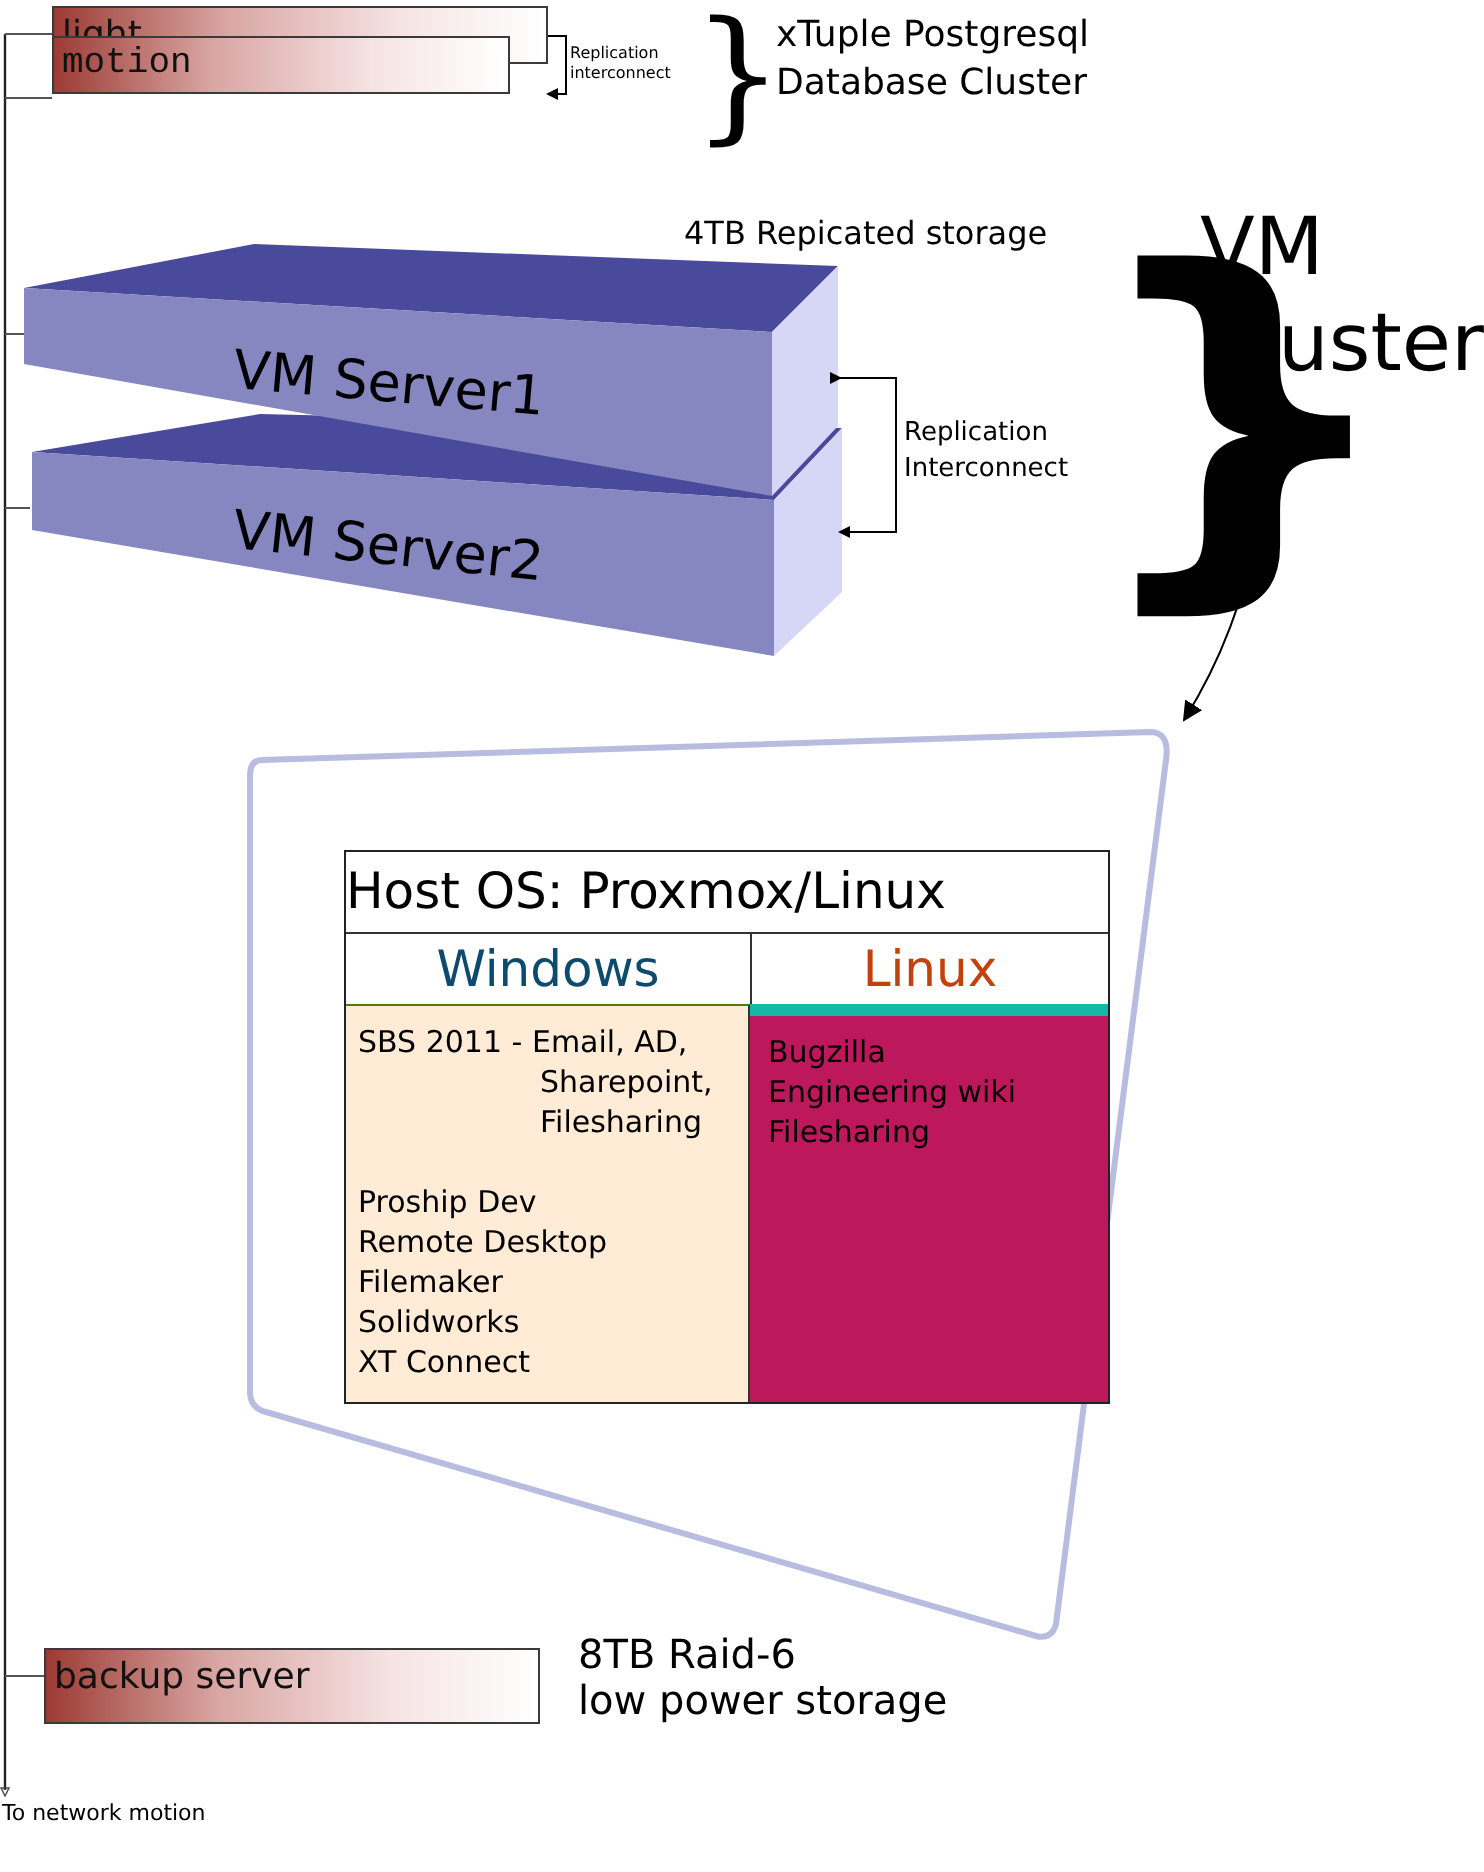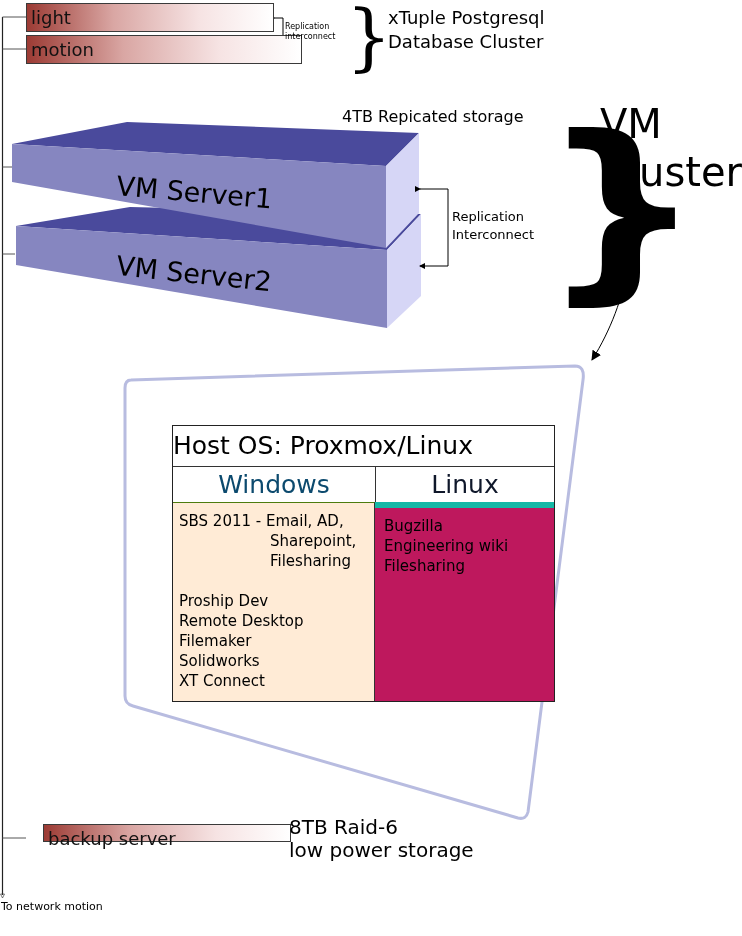--- a/index.html
+++ b/index.html
@@ -65,21 +65,21 @@
   <text x="540" y="285" font-family="DejaVu Sans, sans-serif" font-weight="bold" font-size="230" transform="scale(1,0.85) translate(0,40)">}</text>
 
   <path d="M618,210 C640,225 630,300 592,360" fill="none" stroke="#000" stroke-width="1" marker-end="url(#arrowL)"></path>
 
   <path d="M131,380 Q125,380 125,388 L125,696 Q125,704 133,706 L518,818 Q526,820 528,812 L583,380 Q585,366 575,366 Z" fill="none" stroke="#b8bce0" stroke-width="3" stroke-linejoin="round"></path>
 </svg>
 
 <div class="server-box" style="left:26px; top:3px; width:248px;">
   <span>light</span>
 </div>
-<div class="server-box" style="left:26px; top:35px; width:276px;">
+<div class="server-box" style="left:26px; top:18px; width:229px;font-family:Liberation Mono, monospace;">
   <span>motion</span>
 </div>
 <div class="txt" style="left:285px; top:22px; font-size:8px; line-height:10px;">
   <div>Replication</div>
   <div>interconnect</div>
 </div>
 <div class="txt" style="left:388px; top:6px; font-size:18px; line-height:24px;">
   <div>xTuple Postgresql</div>
   <div>Database Cluster</div>
 </div>
@@ -92,40 +92,40 @@
   <div>Interconnect</div>
 </div>
 <div class="txt" style="left:600px; top:100px; font-size:40px; line-height:48px;">
   <div>VM</div>
   <div>Cluster</div>
 </div>
 
 <div class="host-table">
   <div class="host-title">Host OS: Proxmox/Linux</div>
   <div class="col-head" style="left:0; width:202px; color:#0c4a6e; border-right:1px solid #333;">Windows</div>
-  <div class="col-head" style="left:203px; right:0; color:#0f172a;">Linux</div>
+  <div class="col-head" style="left:203px; right:0; color:#c2410c;">Linux</div>
   <div class="col-body win-body">
     <div>SBS 2011 - Email, AD,</div>
     <div class="indent">Sharepoint,</div>
     <div class="indent">Filesharing</div>
     <div class="gap"></div>
     <div>Proship Dev</div>
     <div>Remote Desktop</div>
     <div>Filemaker</div>
     <div>Solidworks</div>
     <div>XT Connect</div>
   </div>
   <div class="col-body lin-body">
     <div>Bugzilla</div>
     <div>Engineering wiki</div>
     <div>Filesharing</div>
   </div>
 </div>
 
-<div class="server-box" style="left:43px; top:824px; width:248px; height:18px;">
+<div class="server-box" style="left:22px; top:824px; width:248px; height:38px;">
   <span>backup server</span>
 </div>
 <div class="txt" style="left:289px; top:816px; font-size:20px; line-height:23px;">
   <div>8TB Raid-6</div>
   <div>low power storage</div>
 </div>
 
 <div class="txt" style="left:1px; top:900px; font-size:11px;">To network motion</div>
 
 </body></html>

